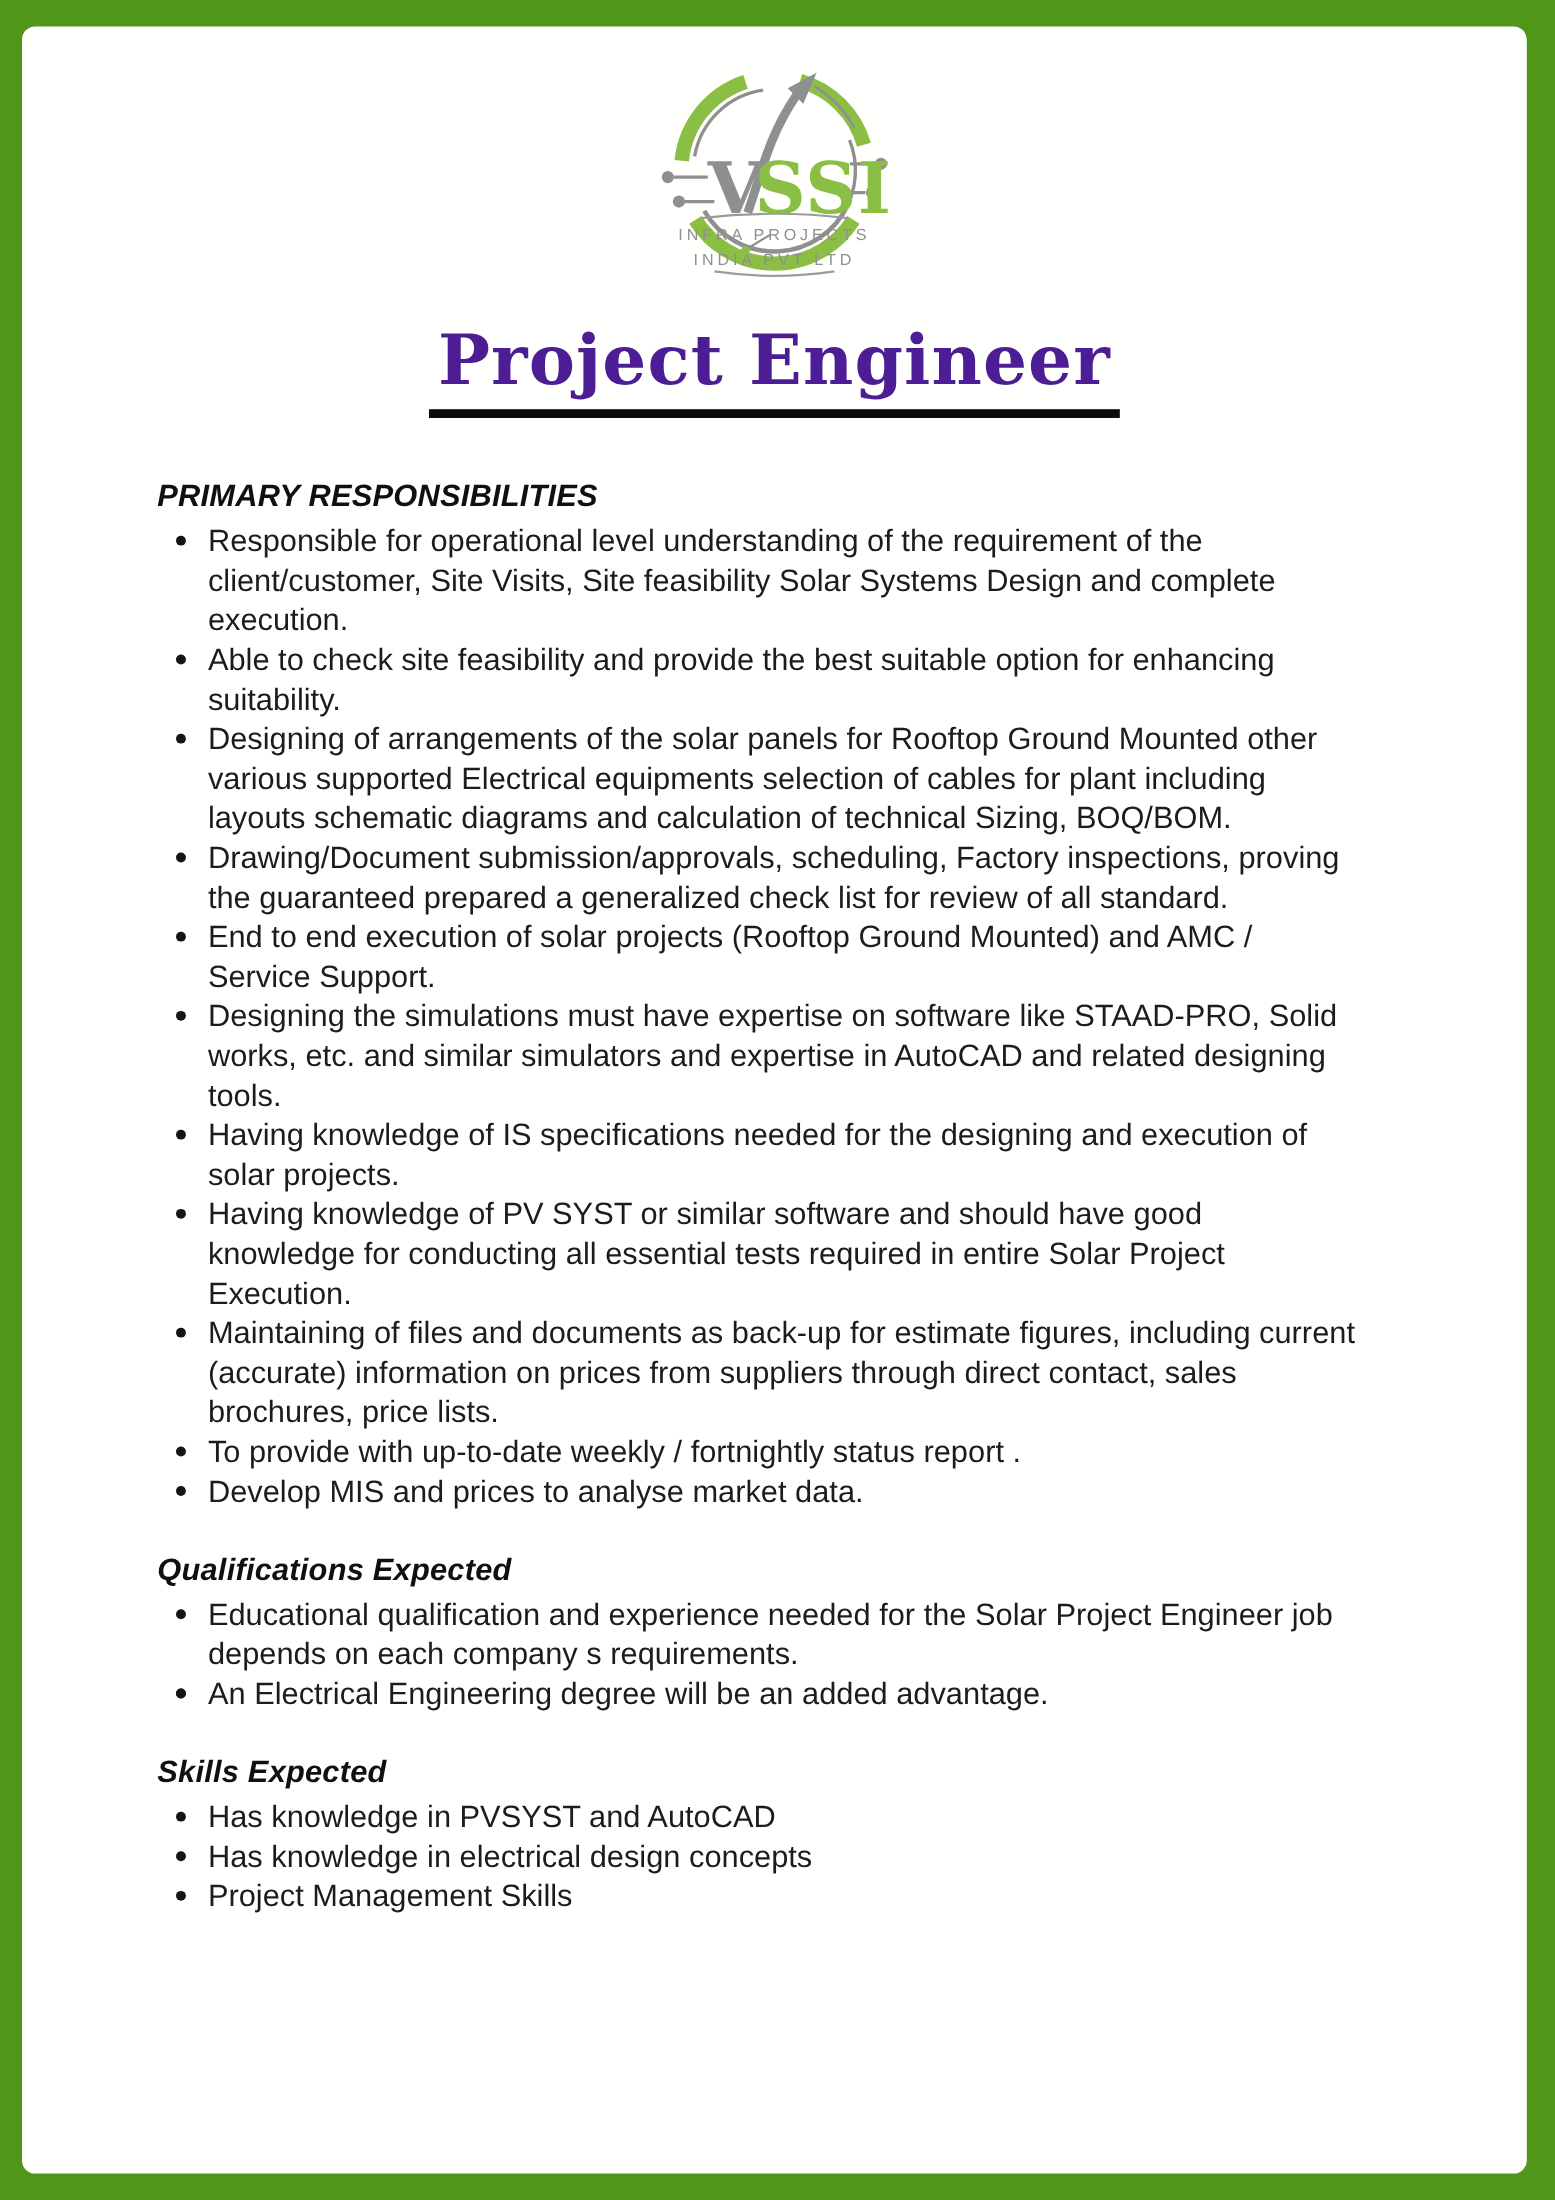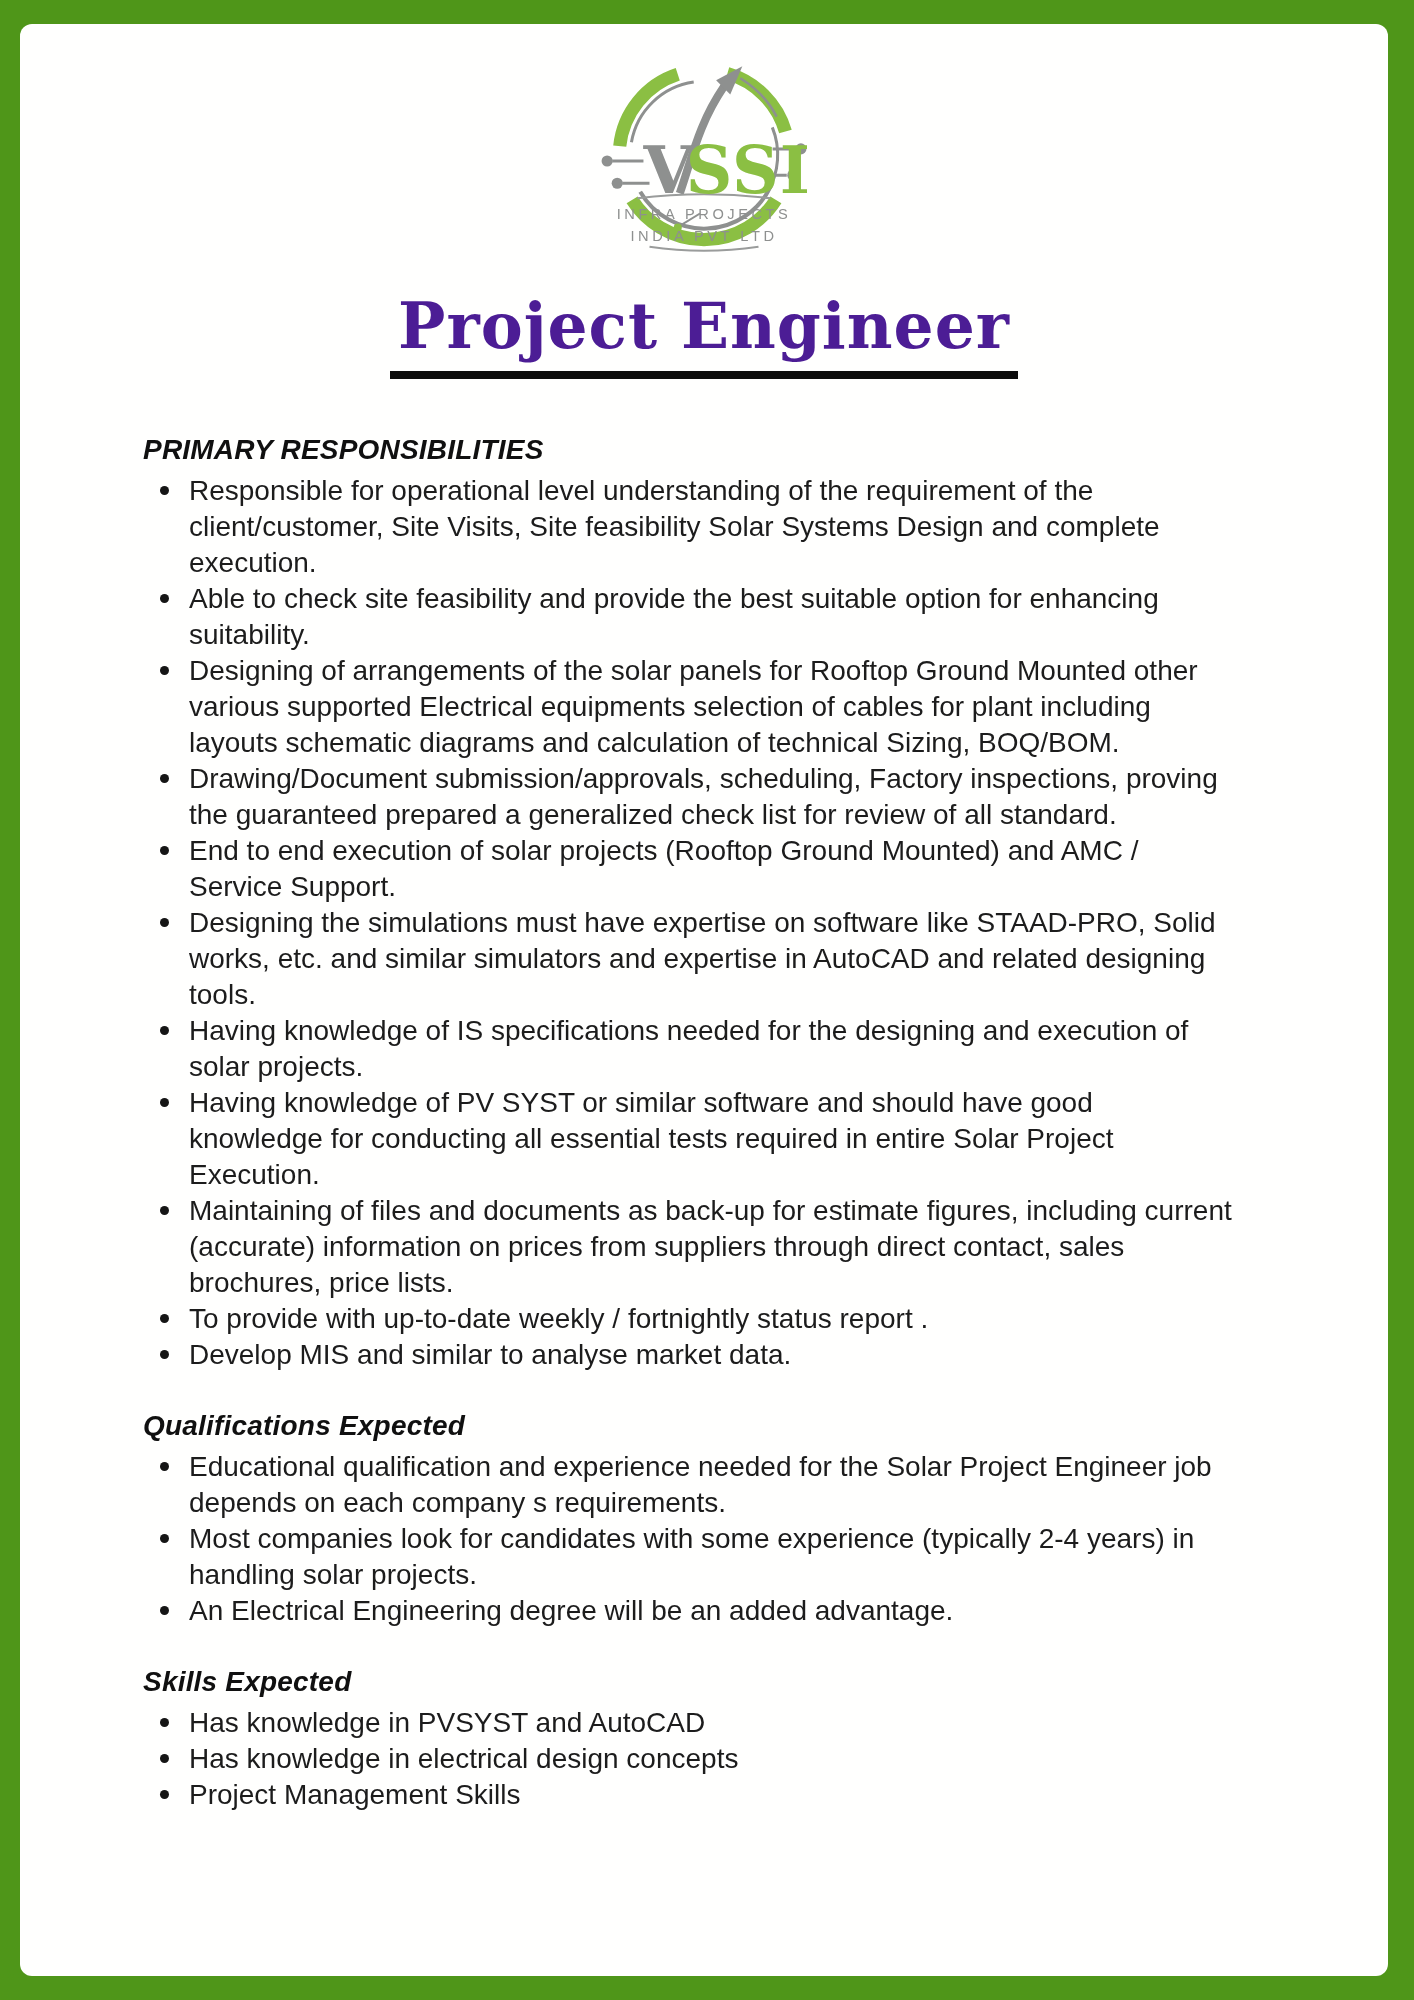--- a/index.html
+++ b/index.html
@@ -141,37 +141,36 @@
               <span>Maintaining of files and documents as back-up for estimate figures, including current (accurate) information on prices from suppliers through direct contact, sales brochures, price lists.</span>
             </li>
 
             <li>
               <span class="bullet-dot"></span>
               <span>To provide with up-to-date weekly / fortnightly status report .</span>
             </li>
 
             <li>
               <span class="bullet-dot"></span>
-              <span>Develop MIS and similar to analyse market data.</span>
+              <span>Develop MIS and prices to analyse market data.</span>
             </li>
           </ul>
       </section>
 
       <section class="sec">
         <h2 class="sec-heading">Qualifications Expected</h2>
         <ul class="bullets">
 
             <li>
               <span class="bullet-dot"></span>
               <span>Educational qualification and experience needed for the Solar Project Engineer job depends on each company s requirements.</span>
             </li>
 
             <li>
               <span class="bullet-dot"></span>
-              <span>Most companies look for candidates with some experience (typically 2-4 years) in handling solar projects.</span>
             </li>
 
             <li>
               <span class="bullet-dot"></span>
               <span>An Electrical Engineering degree will be an added advantage.</span>
             </li>
           </ul>
       </section>
 
       <section class="sec">

